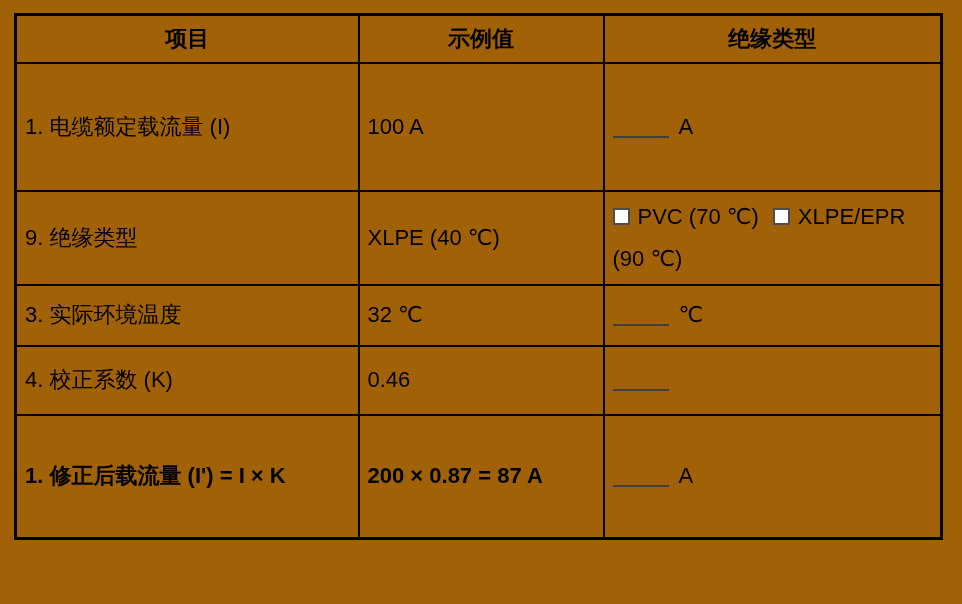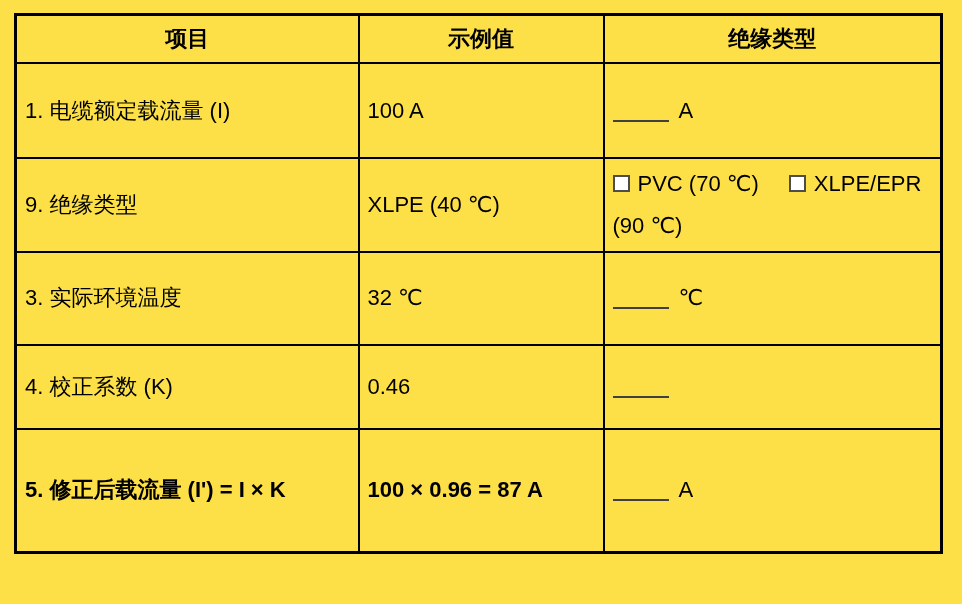--- a/index.html
+++ b/index.html
@@ -6,21 +6,21 @@
     margin: 0;
     padding: 0;
     background: #ffffff;
     font-family: "Liberation Sans", "DejaVu Sans", sans-serif;
     color: #000000;
   }
   .page {
     width: 962px;
     height: 604px;
     position: relative;
-    background: #fde047;
+    background: #a16207;
     overflow: hidden;
   }
   table.worksheet {
     position: absolute;
     left: 14px;
     top: 13px;
     width: 926px;
     border-collapse: collapse;
     table-layout: fixed;
     font-size: 22px;
@@ -35,39 +35,39 @@
     overflow: hidden;
   }
   table.worksheet {
     border: 3px solid #000000;
   }
   tr.r-header th {
     text-align: center;
     font-weight: bold;
     height: 38px;
   }
-  tr.r1 { height: 95px; }
+  tr.r1 { height: 128px; }
   tr.r2 { height: 84px; }
-  tr.r3 { height: 93px; }
-  tr.r4 { height: 84px; }
+  tr.r3 { height: 61px; }
+  tr.r4 { height: 69px; }
   tr.r5 { height: 124px; }
   tr.r5 td { font-weight: bold; }
   tr.r5 td.calc-cell { font-weight: normal; }
   .blank {
     display: inline-block;
     width: 56px;
     height: 1px;
     border-bottom: 2px solid #404040;
     vertical-align: -4px;
     margin-right: 10px;
   }
   .calc-cell { padding-left: 7px; }
   .options-cell { line-height: 1.9; padding-top: 2px; padding-bottom: 2px; }
   .option { white-space: normal; }
-  .option-first { margin-right: 30px; }
+  .option-first { margin-right: 14px; }
   .cb {
     display: inline-block;
     width: 13px;
     height: 13px;
     border: 2px solid #4d4d4d;
     background: #ffffff;
     vertical-align: -1px;
     margin-right: 8px;
   }
 </style>
@@ -114,21 +114,21 @@
 
       <tr class="r4">
         <td>4. 校正系数 (K)</td>
         <td>0.46</td>
         <td class="calc-cell">
           <span class="blank"></span><span></span>
         </td>
       </tr>
 
       <tr class="r5">
-        <td>5. 修正后载流量 (I') = I × K</td>
-        <td>100 × 0.96 = 87 A</td>
+        <td>1. 修正后载流量 (I') = I × K</td>
+        <td>200 × 0.87 = 87 A</td>
         <td class="calc-cell">
           <span class="blank"></span><span>A</span>
         </td>
       </tr>
     </tbody>
   </table>
 </div>
 
 </body></html>

